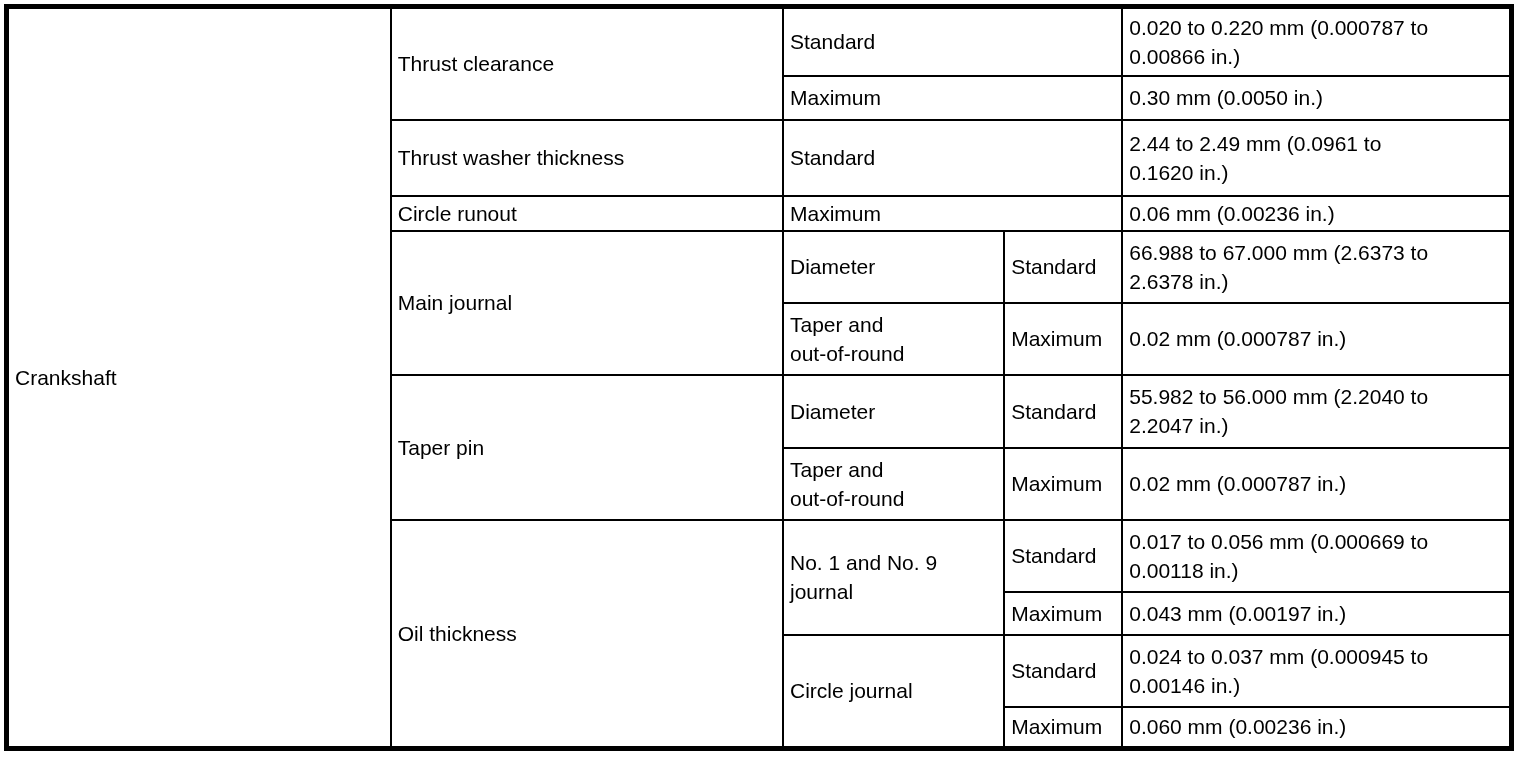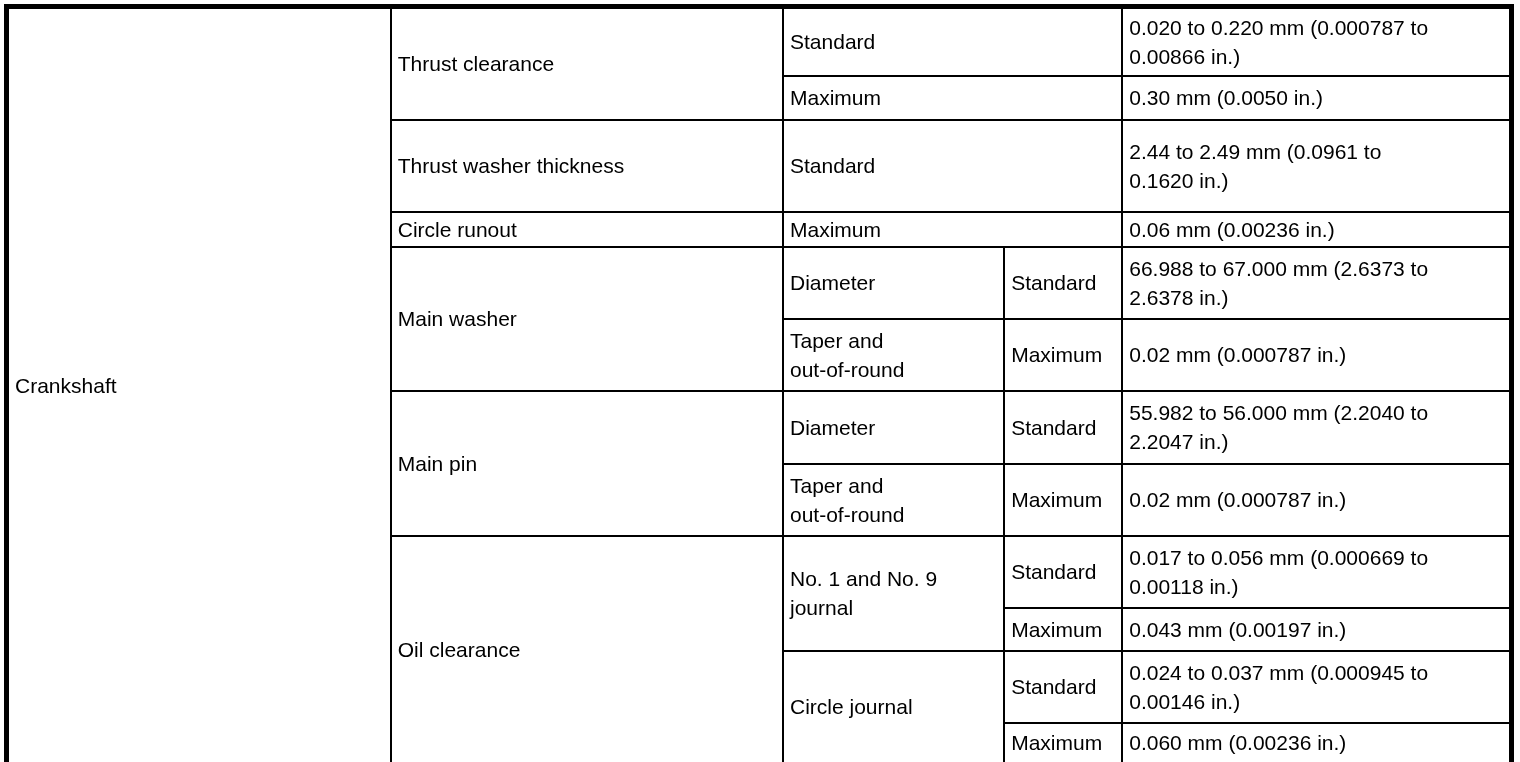--- a/index.html
+++ b/index.html
@@ -35,21 +35,21 @@
     overflow: hidden;
     box-sizing: border-box;
   }
   col.c1 { width: 384px; }
   col.c2 { width: 392px; }
   col.c3 { width: 221px; }
   col.c4 { width: 118px; }
   col.c5 { width: 389px; }
   tr.r1  { height: 69px; }
   tr.r2  { height: 44px; }
-  tr.r3  { height: 92px; }
+  tr.r3  { height: 76px; }
   tr.r4  { height: 27px; }
   tr.r5  { height: 72px; }
   tr.r6  { height: 72px; }
   tr.r7  { height: 73px; }
   tr.r8  { height: 72px; }
   tr.r9  { height: 72px; }
   tr.r10 { height: 43px; }
   tr.r11 { height: 72px; }
   tr.r12 { height: 42px; }
 </style>
@@ -82,47 +82,47 @@
         <td colspan="2">Standard</td>
         <td>2.44 to 2.49 mm (0.0961 to
 0.1620 in.)</td>
       </tr>
       <tr class="r4">
         <td>Circle runout</td>
         <td colspan="2">Maximum</td>
         <td>0.06 mm (0.00236 in.)</td>
       </tr>
       <tr class="r5">
-        <td rowspan="2">Main washer</td>
+        <td rowspan="2">Main journal</td>
         <td>Diameter</td>
         <td>Standard</td>
         <td>66.988 to 67.000 mm (2.6373 to
 2.6378 in.)</td>
       </tr>
       <tr class="r6">
         <td>Taper and
 out-of-round</td>
         <td>Maximum</td>
         <td>0.02 mm (0.000787 in.)</td>
       </tr>
       <tr class="r7">
-        <td rowspan="2">Main pin</td>
+        <td rowspan="2">Taper pin</td>
         <td>Diameter</td>
         <td>Standard</td>
         <td>55.982 to 56.000 mm (2.2040 to
 2.2047 in.)</td>
       </tr>
       <tr class="r8">
         <td>Taper and
 out-of-round</td>
         <td>Maximum</td>
         <td>0.02 mm (0.000787 in.)</td>
       </tr>
       <tr class="r9">
-        <td rowspan="4">Oil clearance</td>
+        <td rowspan="4">Oil thickness</td>
         <td rowspan="2">No. 1 and No. 9
 journal</td>
         <td>Standard</td>
         <td>0.017 to 0.056 mm (0.000669 to
 0.00118 in.)</td>
       </tr>
       <tr class="r10">
         <td>Maximum</td>
         <td>0.043 mm (0.00197 in.)</td>
       </tr>

